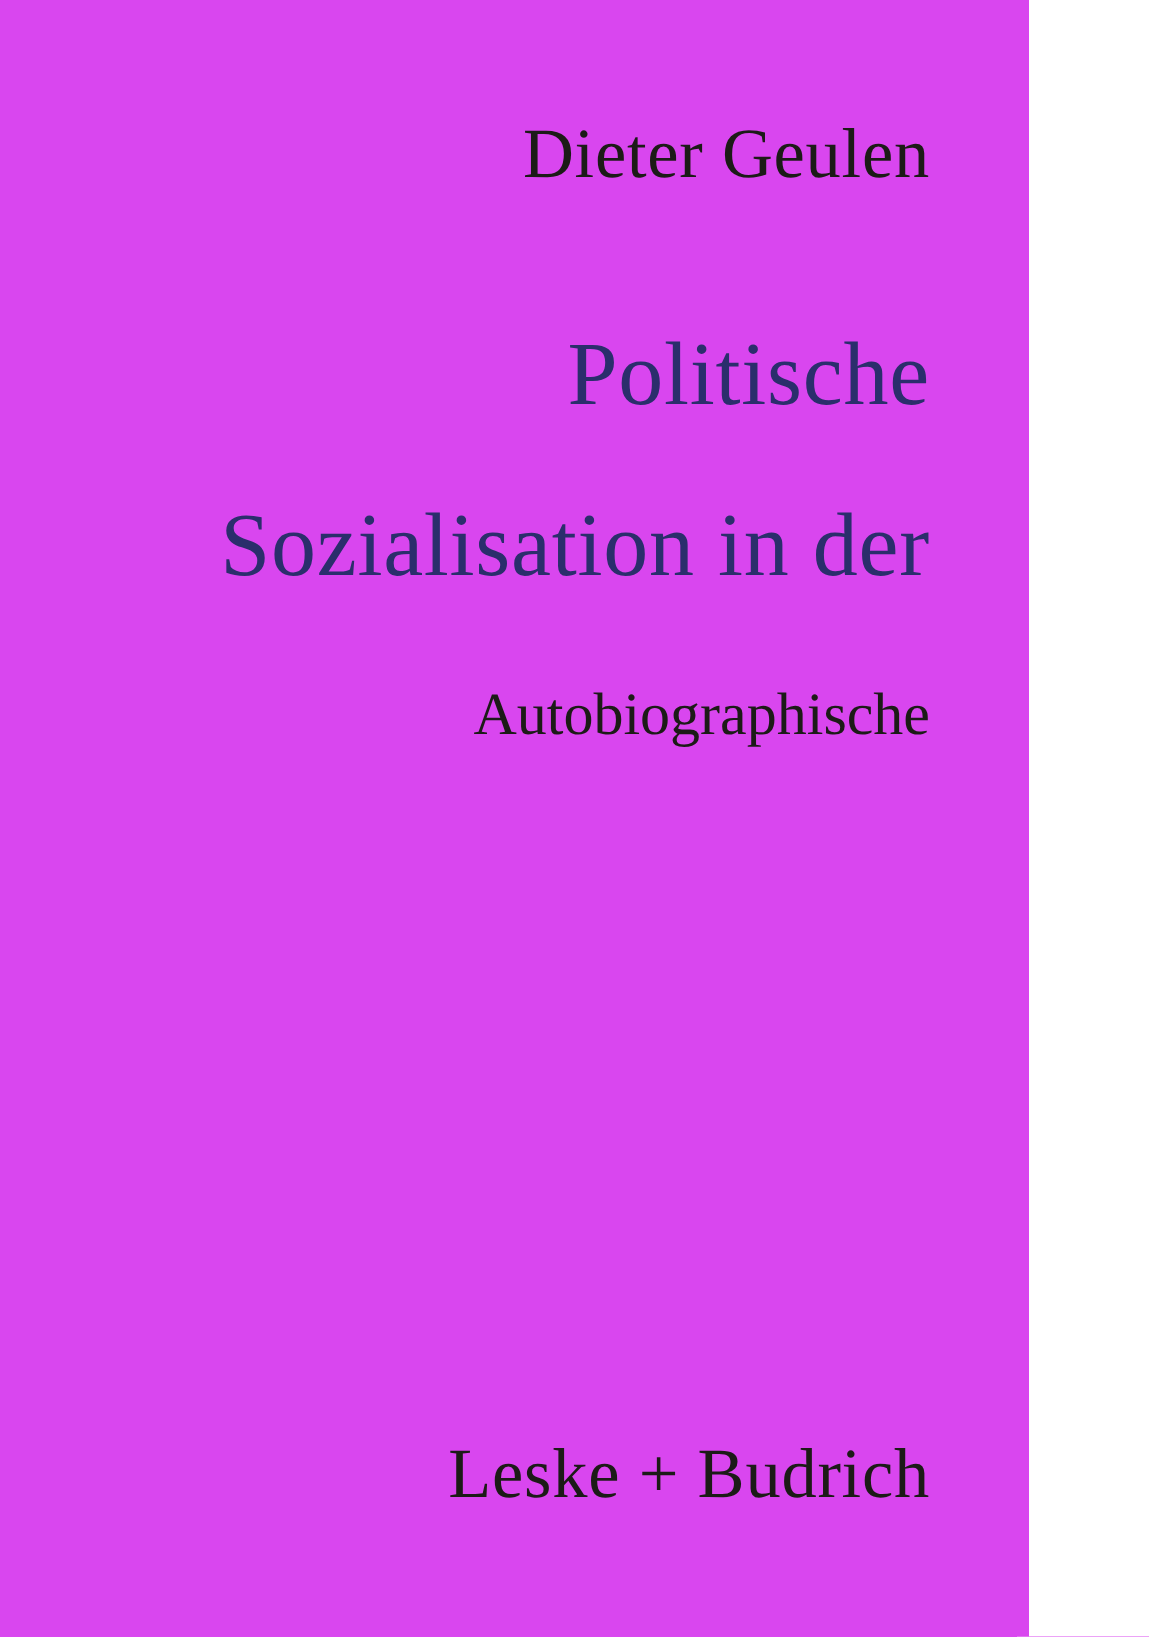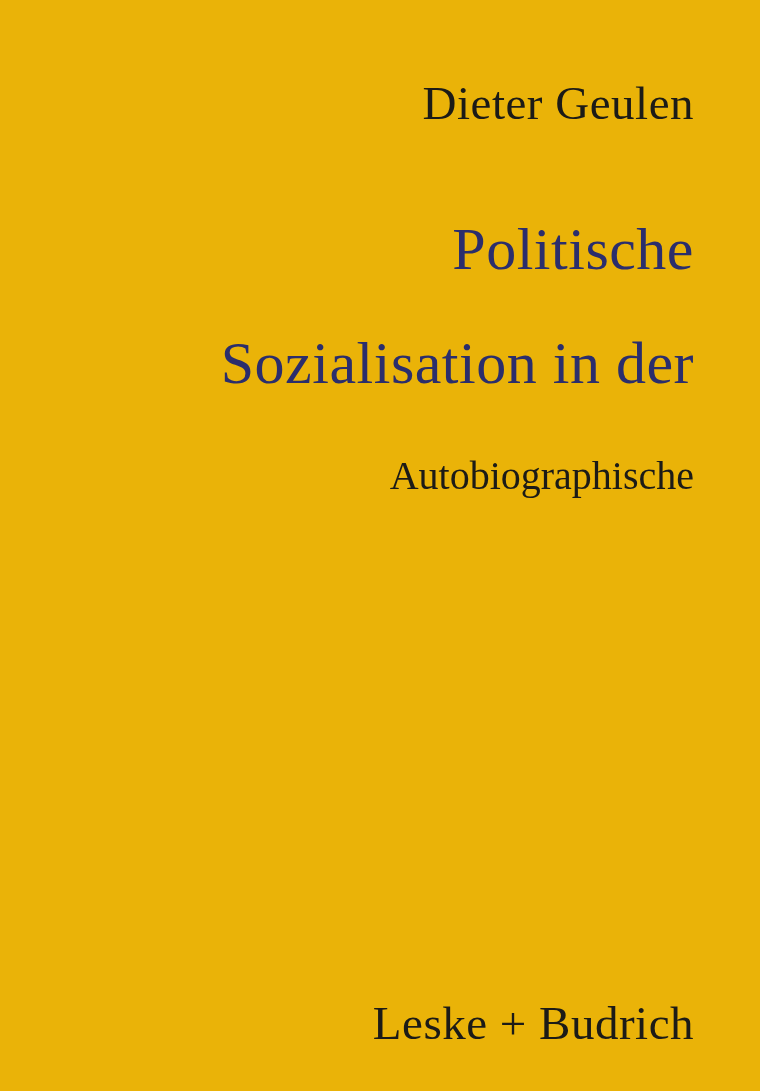--- a/index.html
+++ b/index.html
@@ -1,23 +1,23 @@
 <!DOCTYPE html>
 <html><head>
 <meta charset="utf-8">
 <style>
   html, body {
     margin: 0;
     padding: 0;
   }
   .cover {
     position: relative;
-    width: 760px;
+    width: 686px;
     height: 1091px;
-    background: #eab308;
+    background: #d946ef;
     font-family: "Liberation Serif", serif;
     overflow: hidden;
     box-sizing: border-box;
   }
   .textblock {
     position: absolute;
     right: 66px;
     left: 60px;
     text-align: right;
   }
@@ -40,21 +40,20 @@
     font-size: 40px;
     line-height: 45px;
     color: #1c1b17;
   }
   .publisher {
     top: 958px;
     font-size: 47px;
     line-height: 1.1;
     color: #1c1b17;
     letter-spacing: 0.5px;
-    margin-top: 40px;
   }
   .line {
     display: block;
     margin-top: 41px;
   }
 </style>
 </head>
 <body>
 
 <div class="cover">

